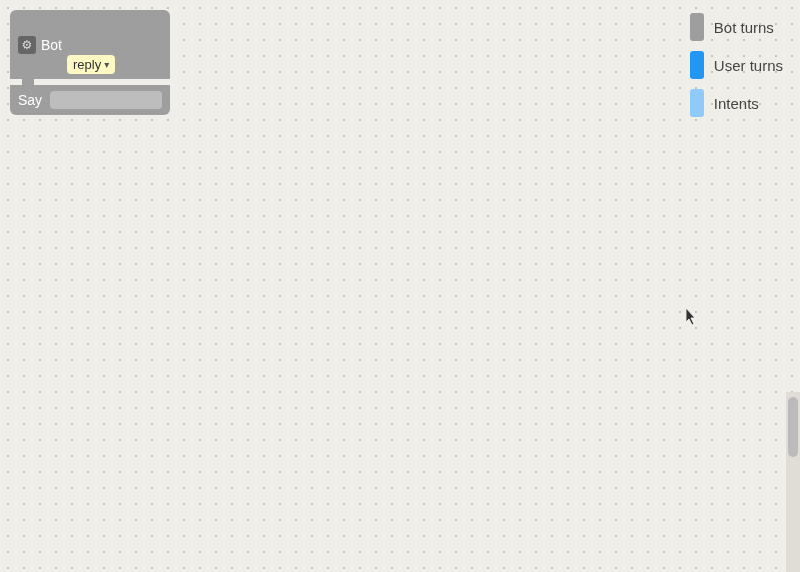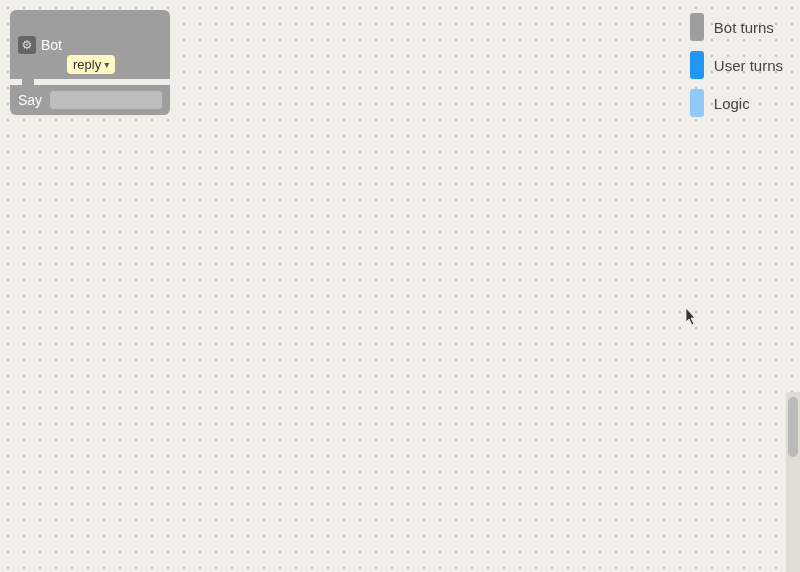--- a/index.html
+++ b/index.html
@@ -226,21 +226,21 @@
   <div class="legend-item">
     <div class="legend-color" style="background-color:#9e9e9e;"></div>
     <span class="legend-label">Bot turns</span>
   </div>
   <div class="legend-item">
     <div class="legend-color" style="background-color:#2196F3;"></div>
     <span class="legend-label">User turns</span>
   </div>
   <div class="legend-item">
     <div class="legend-color" style="background-color:#90CAF9;"></div>
-    <span class="legend-label">Logic</span>
+    <span class="legend-label">Intents</span>
   </div>
 </div>
 
 <div class="scrollbar-container">
   <div class="scrollbar-thumb"></div>
 </div>
 
 <svg class="cursor" viewBox="0 0 12 18" xmlns="http://www.w3.org/2000/svg">
   <path d="M0 0 L0 14 L3 11 L6 17 L8 16 L5 10 L9 10 Z" fill="#333" stroke="white" stroke-width="0.8"></path>
 </svg>

